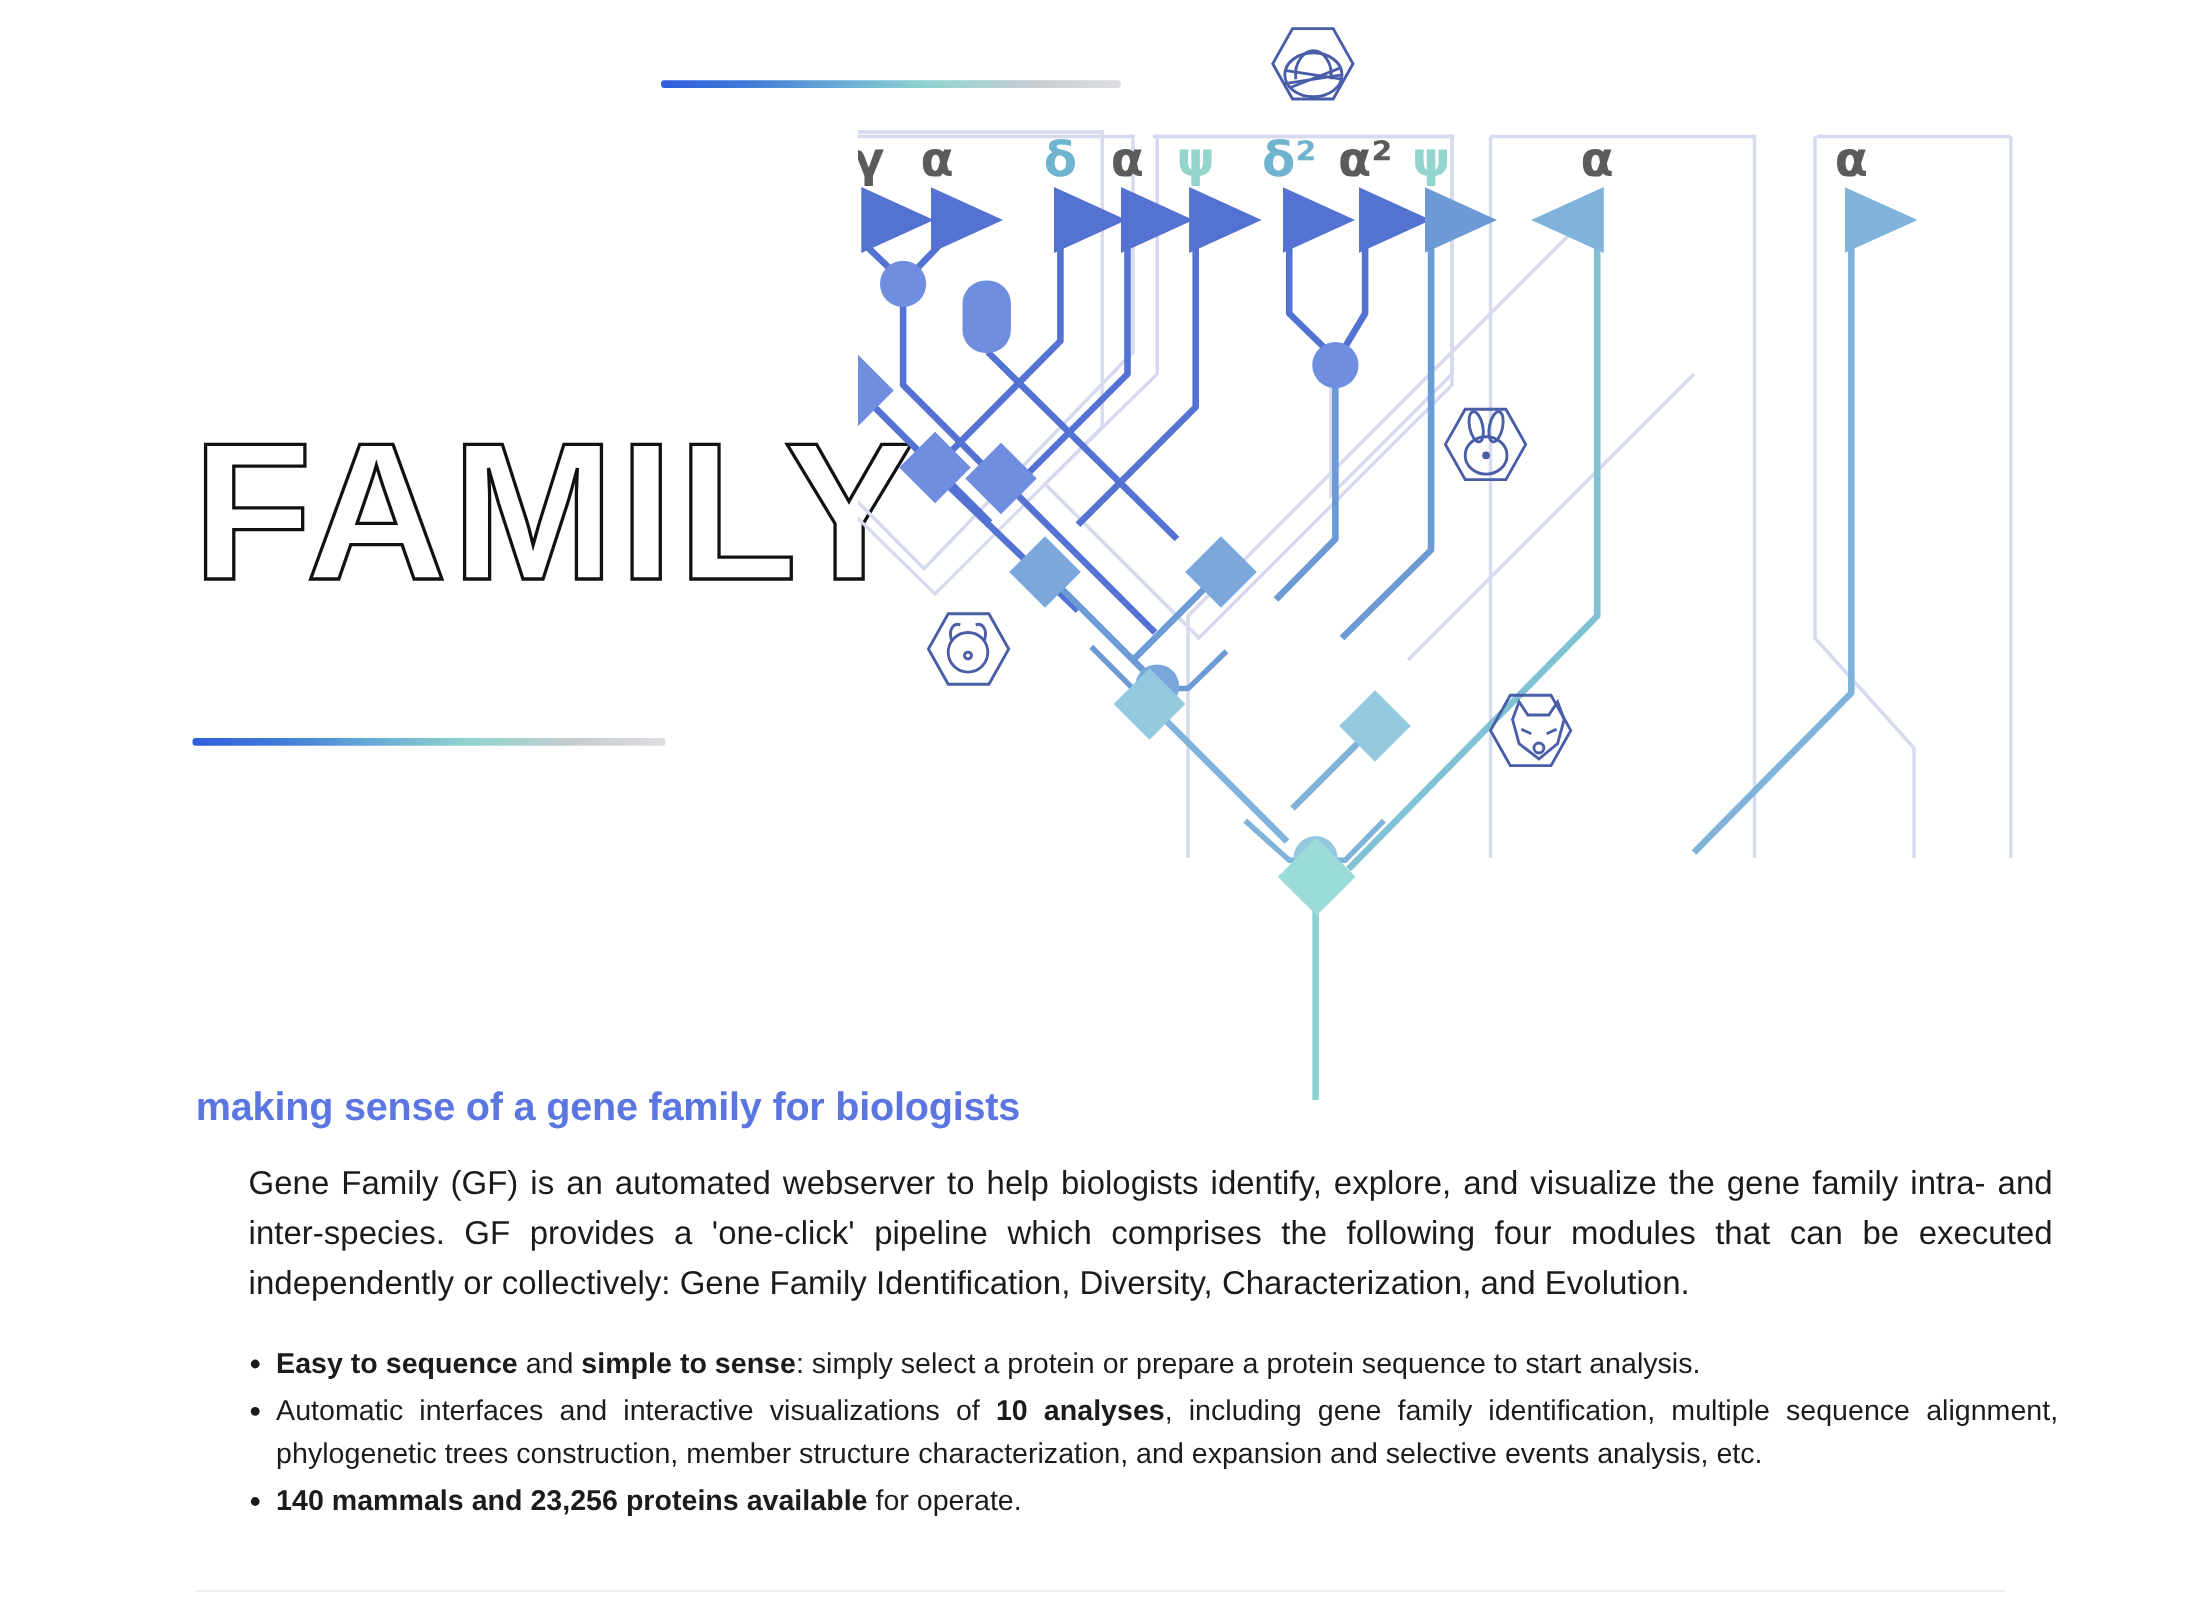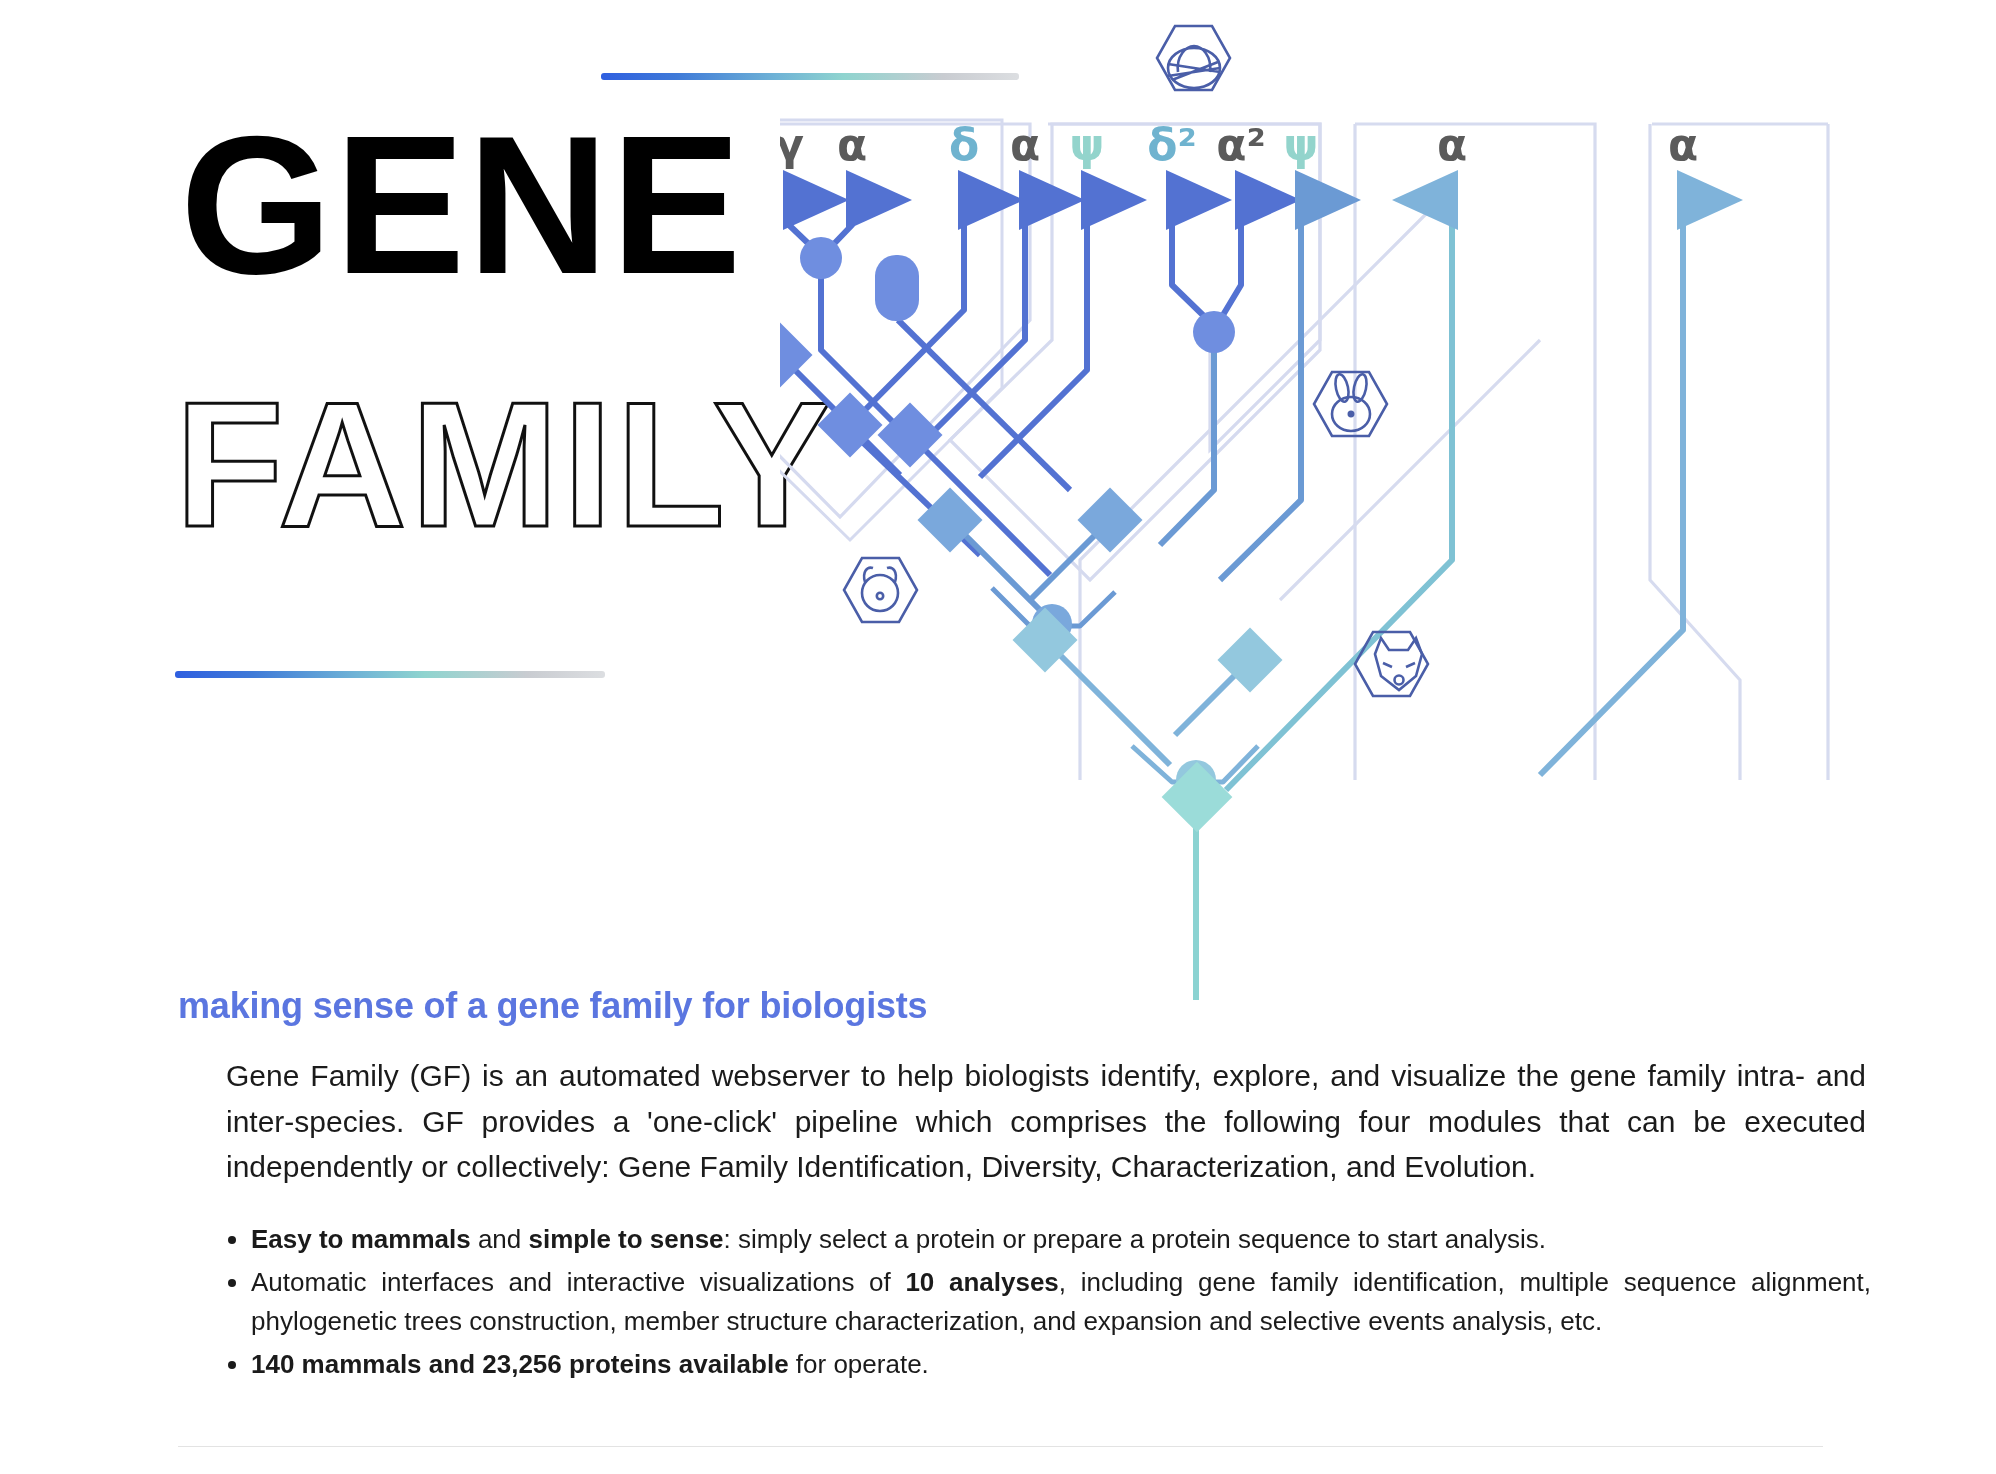--- a/index.html
+++ b/index.html
@@ -63,23 +63,20 @@
     position:absolute;left:178px;top:1446px;width:1645px;height:1px;background:#e3e3e3;
   }
 </style>
 </head>
 <body>
 
 <div id="logo-block">
 
   <div class="rule" id="rule-top"></div>
 
-  <div id="word-gene">
-    <span>GENE</span>
-  </div>
 
   <div id="word-family">
     <span>FAMILY</span>
   </div>
 
   <div class="rule" id="rule-bottom"></div>
 </div>
 
 <div id="tree-figure">
 <svg id="tree-svg" width="1216" height="980" viewBox="0 0 1216 980" xmlns="http://www.w3.org/2000/svg">
@@ -235,19 +232,19 @@
 </svg>
 </div>
 
 <div id="content">
 
   <h2 id="tagline">making sense of a gene family for biologists</h2>
 
   <p id="intro">Gene Family (GF) is an automated webserver to help biologists identify, explore, and visualize the gene family intra- and inter-species. GF provides a 'one-click' pipeline which comprises the following four modules that can be executed independently or collectively: Gene Family Identification, Diversity, Characterization, and Evolution.</p>
 
   <ul id="feature-list">
-    <li><b>Easy to mammals</b><span> and </span><b>simple to sense</b><span>: simply select a protein or prepare a protein sequence to start analysis.</span></li>
+    <li><b>Easy to sequence</b><span> and </span><b>simple to sense</b><span>: simply select a protein or prepare a protein sequence to start analysis.</span></li>
     <li><span>Automatic interfaces and interactive visualizations of </span><b>10 analyses</b><span>, including gene family identification, multiple sequence alignment, phylogenetic trees construction, member structure characterization, and expansion and selective events analysis, etc.</span></li>
     <li><b>140 mammals and 23,256 proteins available</b><span> for operate.</span></li>
   </ul>
 </div>
 
 <div id="bottom-divider"></div>
 
 </body></html>

